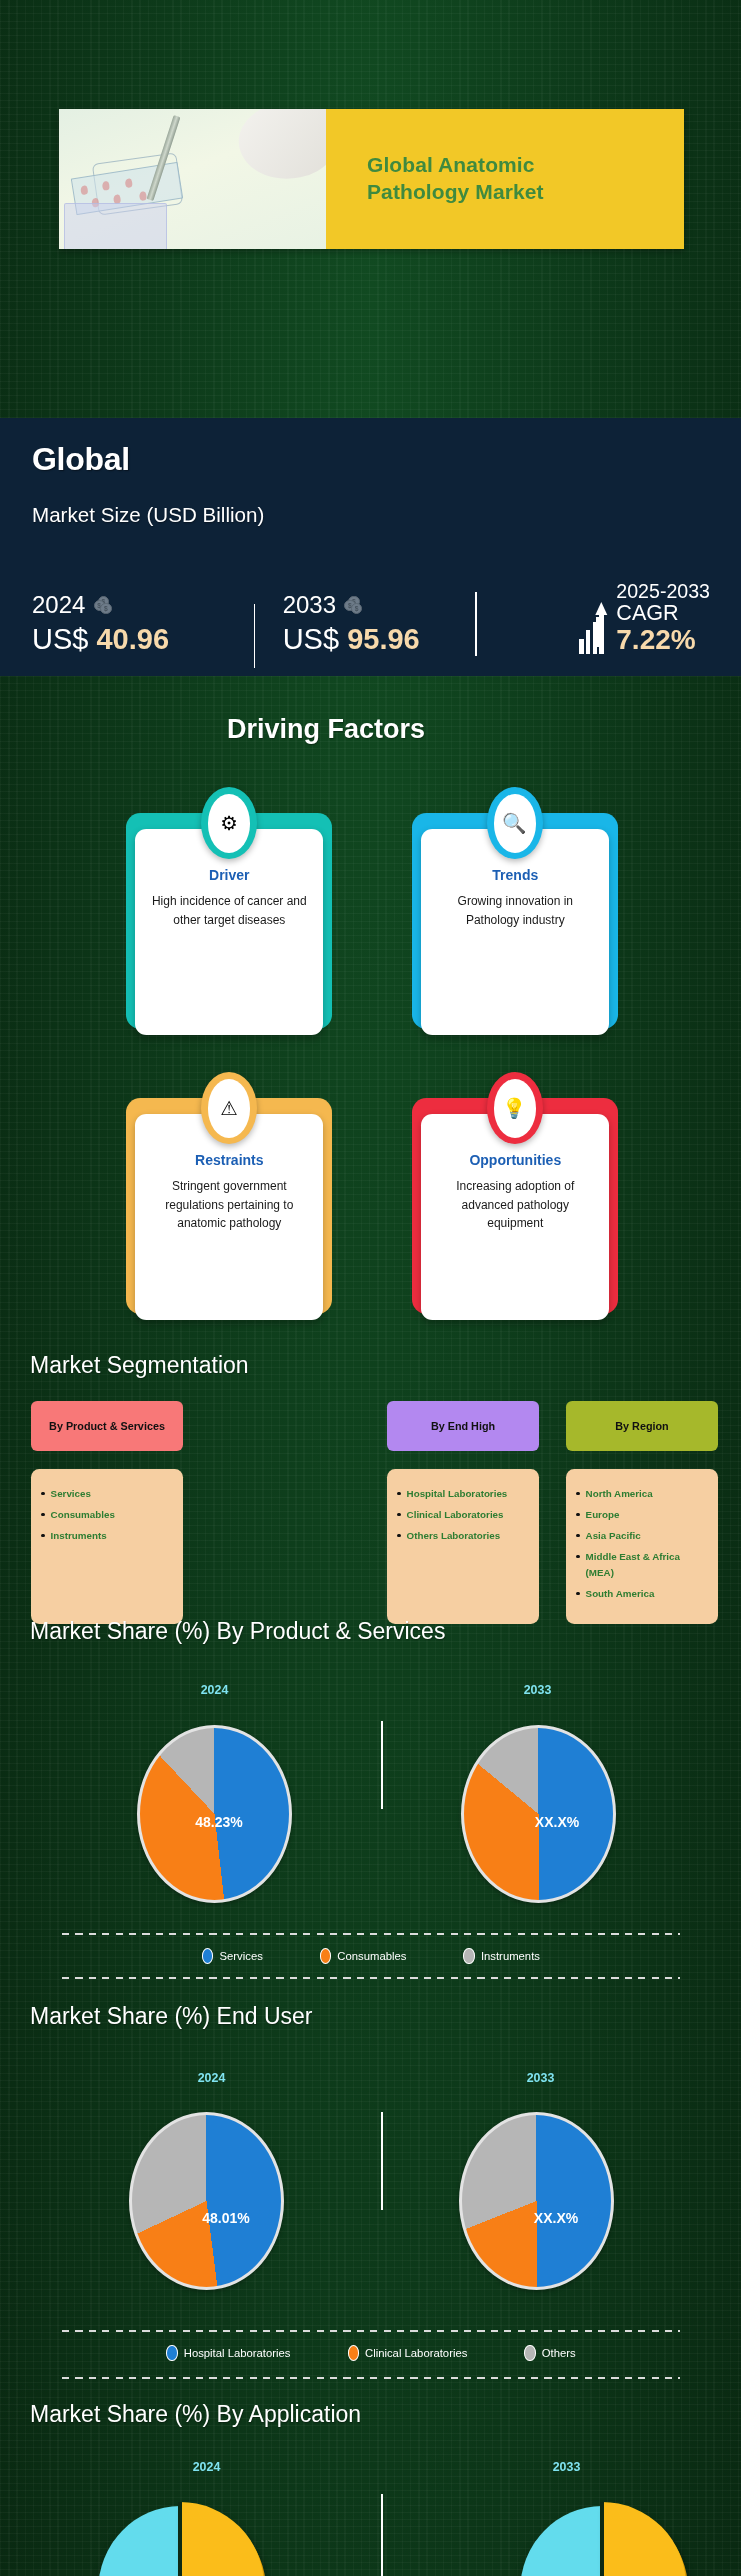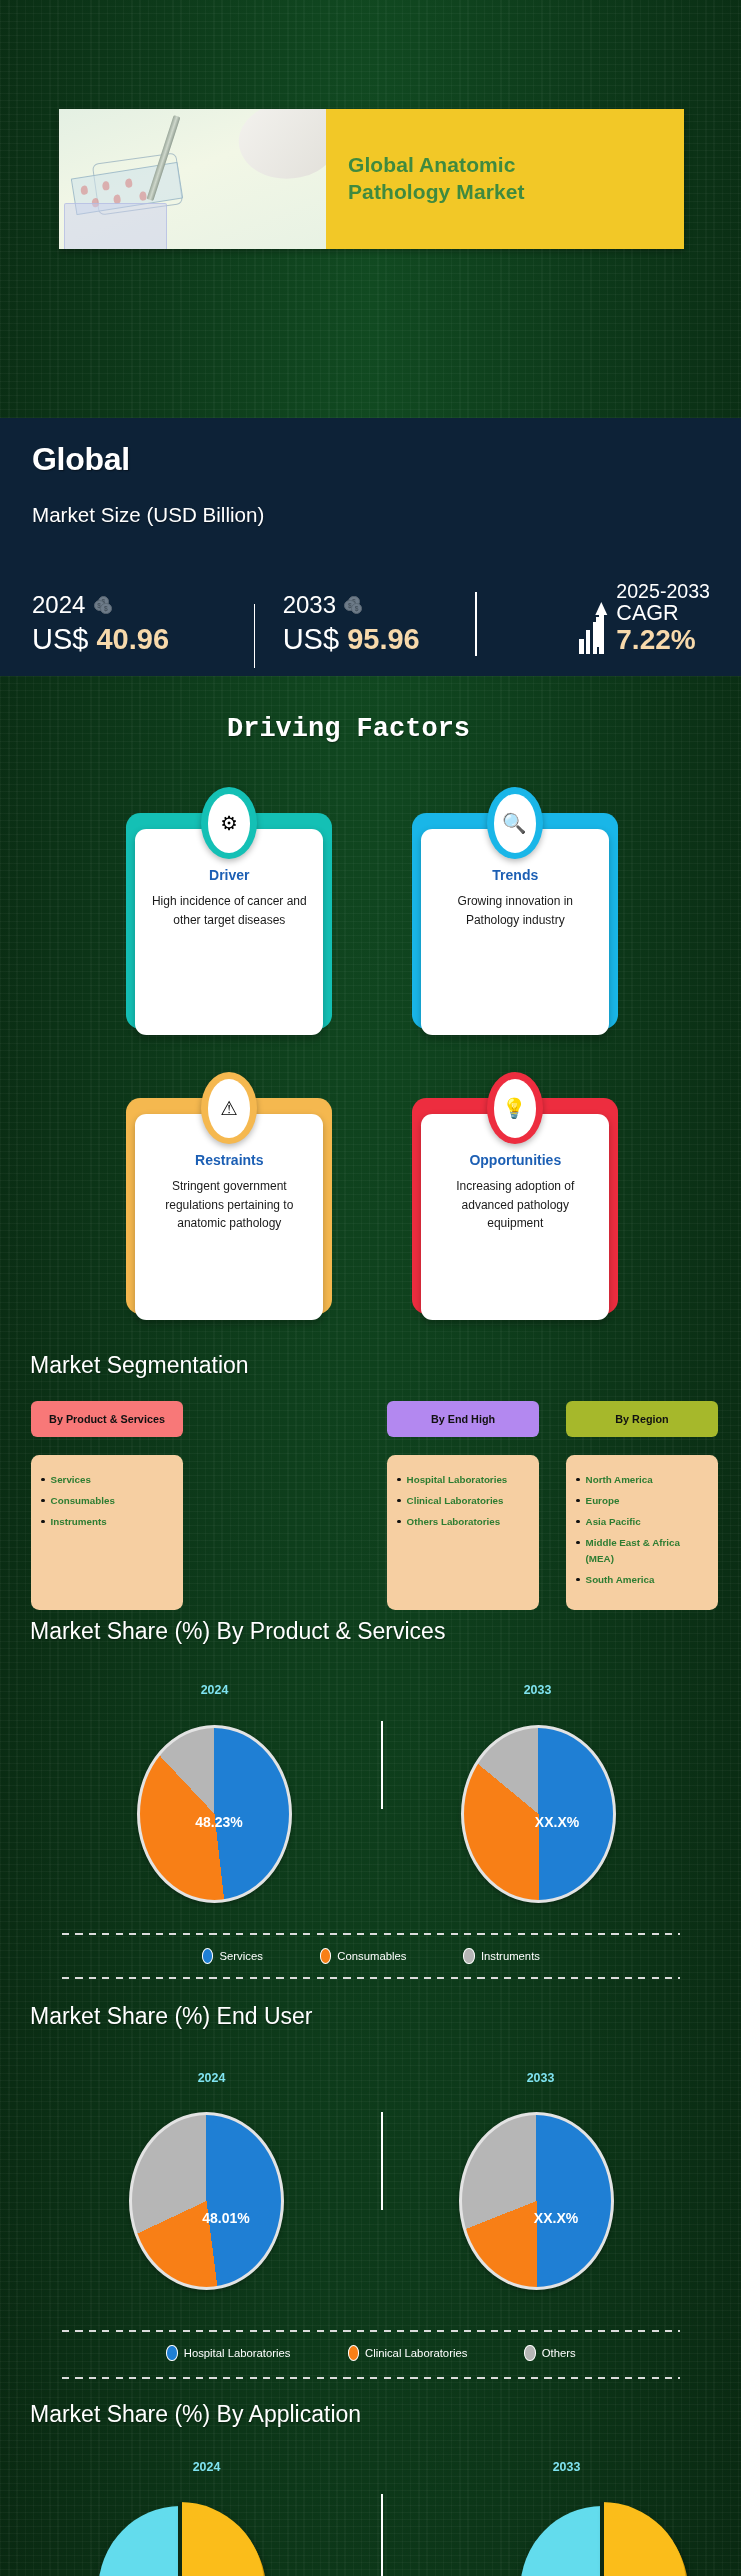--- a/index.html
+++ b/index.html
@@ -67,21 +67,21 @@
     border: 1.5px solid rgba(150,175,190,.75);
     border-radius: 6.2px;
     transform: rotate(-8deg);
     background: transparent;
   }
   .hero-title {
     flex: 1;
     background: #f2c827;
     display: flex; flex-direction: column;
     justify-content: center;
-    padding-left: 22px;
+    padding-left: 41px;
   }
   .hero-title span {
     display: block;
     color: #3f8a3f;
     font-size: 21px;
     font-weight: 700;
     line-height: 1.28;
     letter-spacing: 0.1px;
   }
 
@@ -162,21 +162,21 @@
   .cagr-range { font-size: 19.6px; line-height: 1.05; }
   .cagr-label { font-size: 21.6px; line-height: 1.05; }
   .cagr-val { font-size: 28px; font-weight: 700; color: #f7d9ab; line-height: 1.05; }
 
   
   .sec-title {
     position: absolute; color: #fff;
     font-size: 23px; font-weight: 400;
     text-shadow: 0.5px 1px 1.5px rgba(0,0,0,.4);
   }
-  .sec-title.bold { font-weight: 700; font-size: 27px; font-family: Liberation Mono, monospace; }
+  .sec-title.bold { font-weight: 700; font-size: 27px; }
 
   
   .dfcard { position: absolute; width: 206px; }
   .dfcard .shadowbar {
     position: absolute; left: 0; top: 26px;
     width: 206px; height: 216px; border-radius: 14.4px;
   }
   .dfcard .body {
     position: absolute; left: 9.3px; top: 42px;
     width: 188px; height: 206px;
@@ -203,21 +203,21 @@
   .dfcard h3 {
     color: #1c5fb4; font-size: 14px; font-weight: 700; margin-bottom: 9.3px;
   }
   .dfcard p {
     color: #1a1a1a; font-size: 12px; line-height: 1.55; font-weight: 400;
   }
 
   
   .segcol { position: absolute; width: 152px; }
   .seghead {
-    height: 36px; border-radius: 6.2px;
+    height: 50px; border-radius: 6.2px;
     display: flex; align-items: center; justify-content: center;
     font-size: 10.8px; font-weight: 700; color: #111;
     text-align: center; padding: 0 3.1px;
   }
   .segbody {
     margin-top: 17.5px;
     background: #f6cfa2; border-radius: 8.2px;
     min-height: 155px;
     padding: 17.5px 9.3px 11.3px 9.3px;
   }

